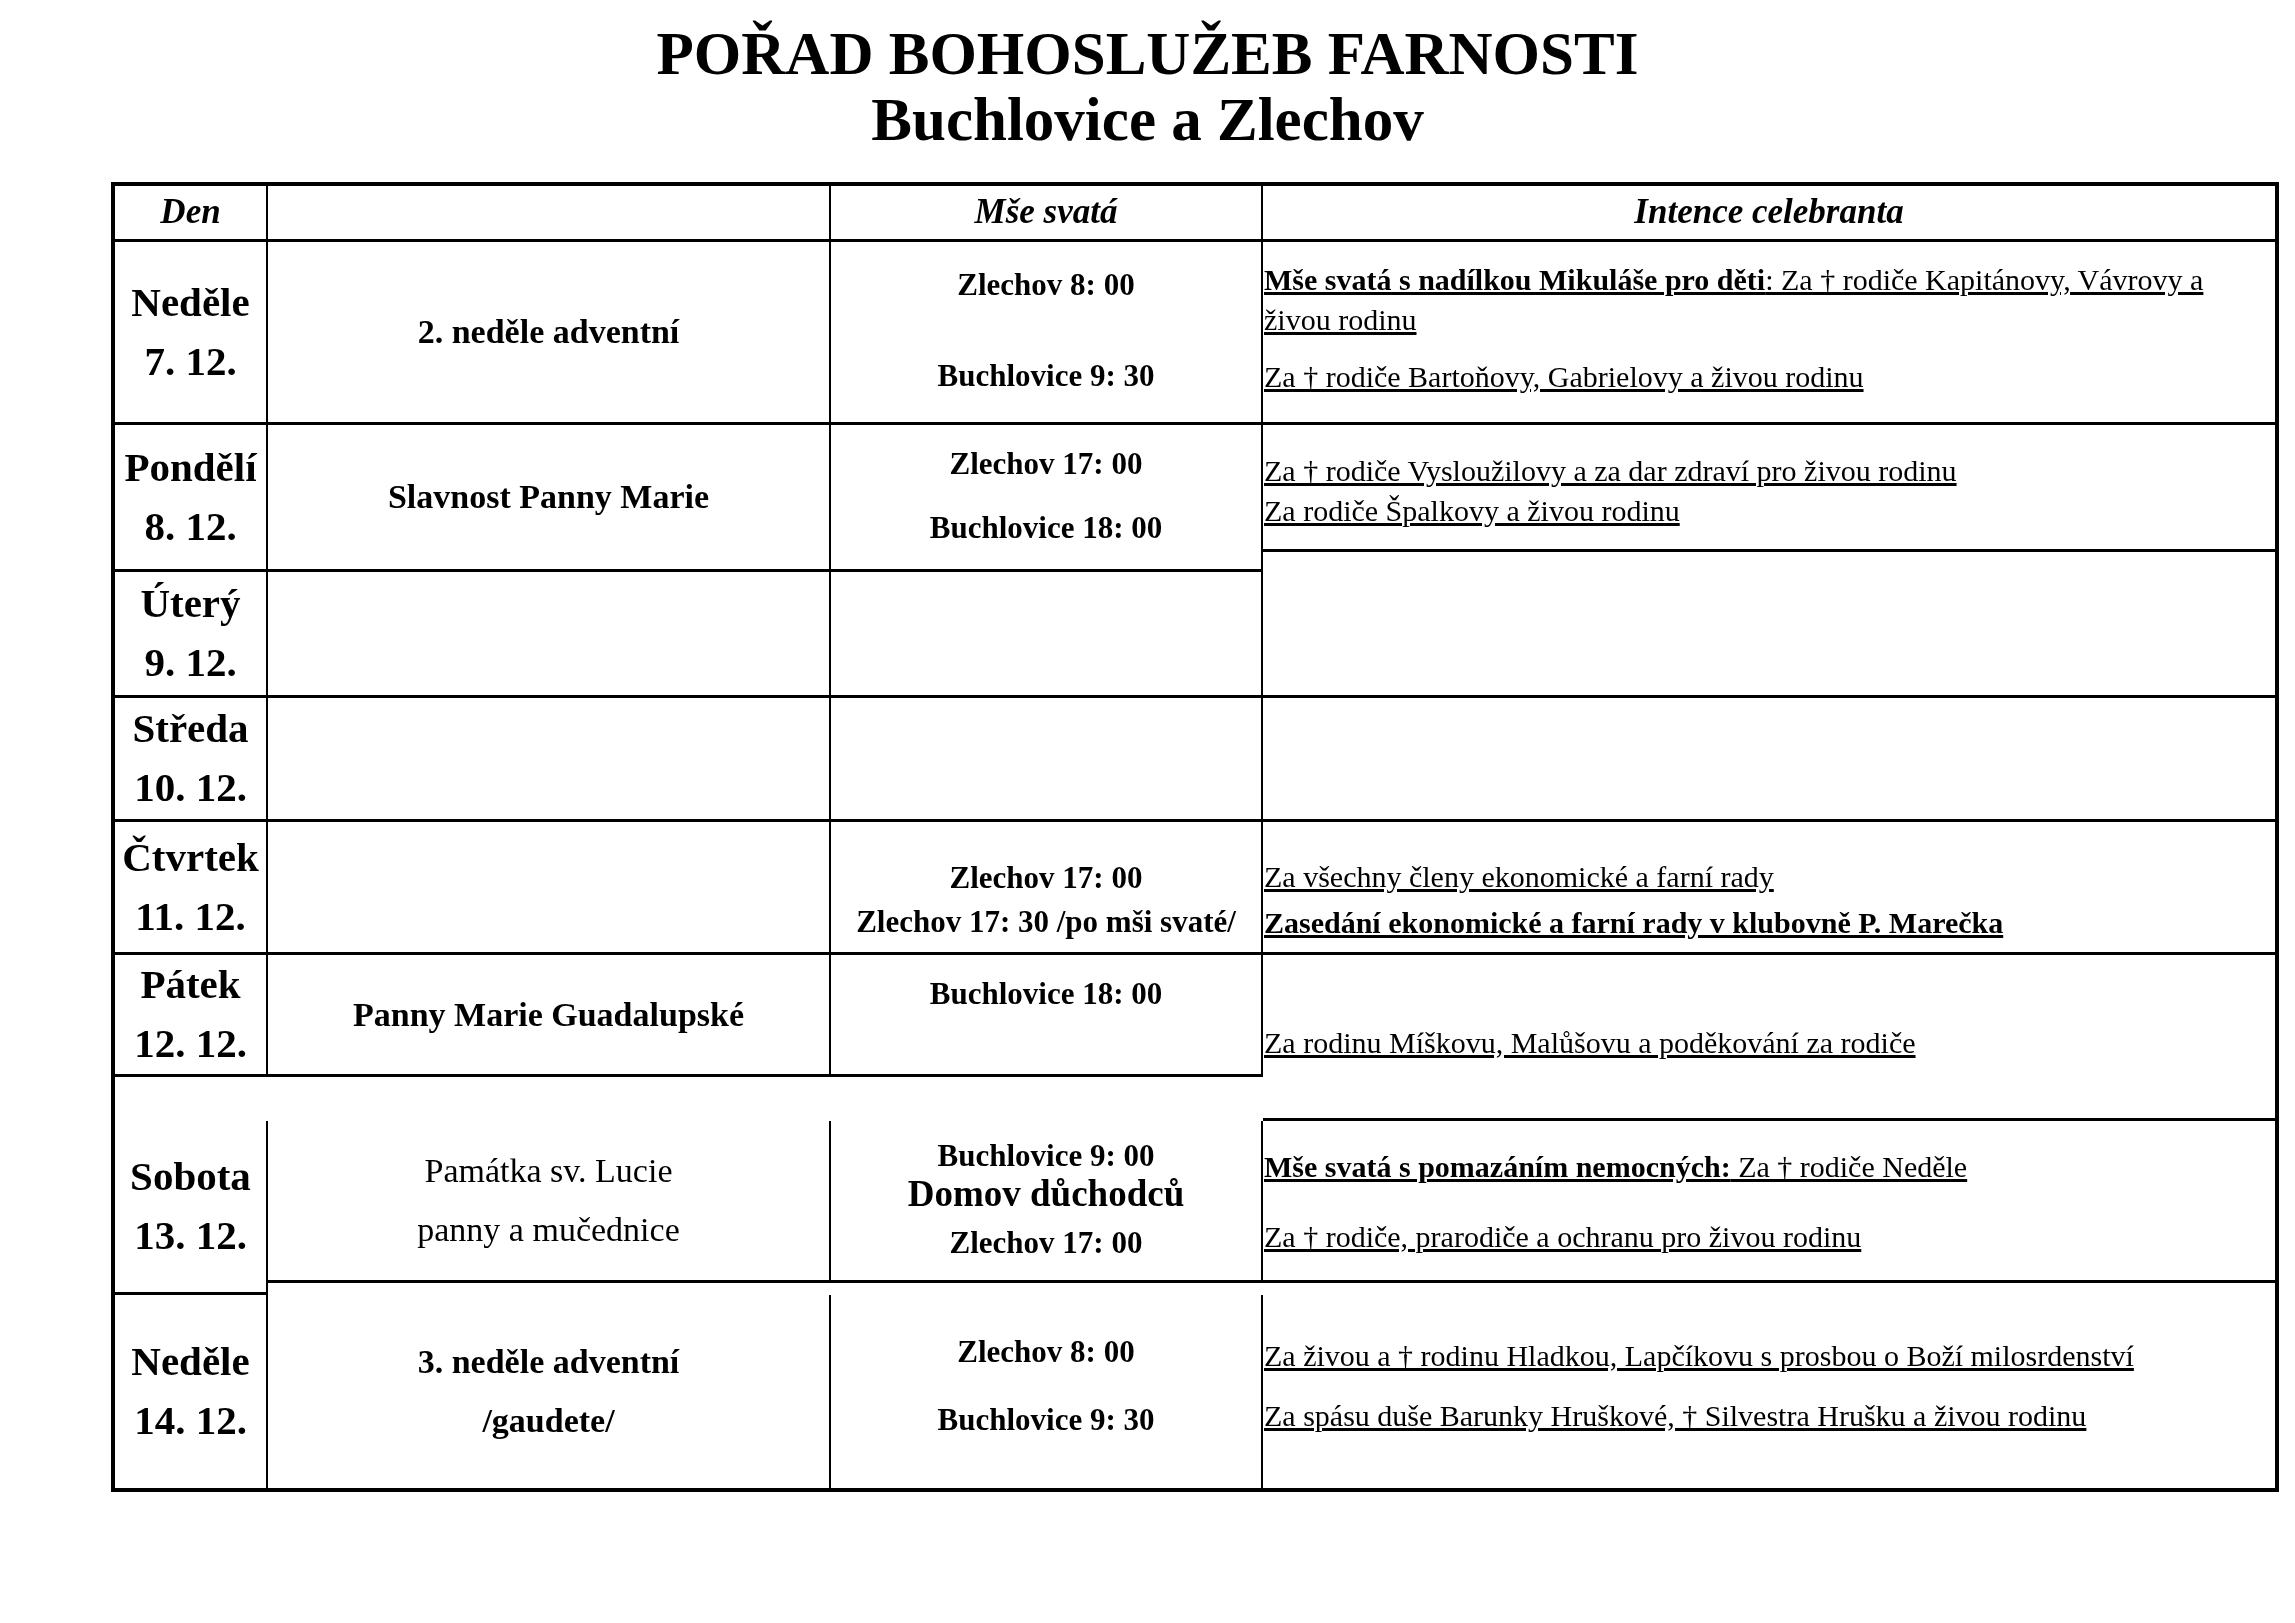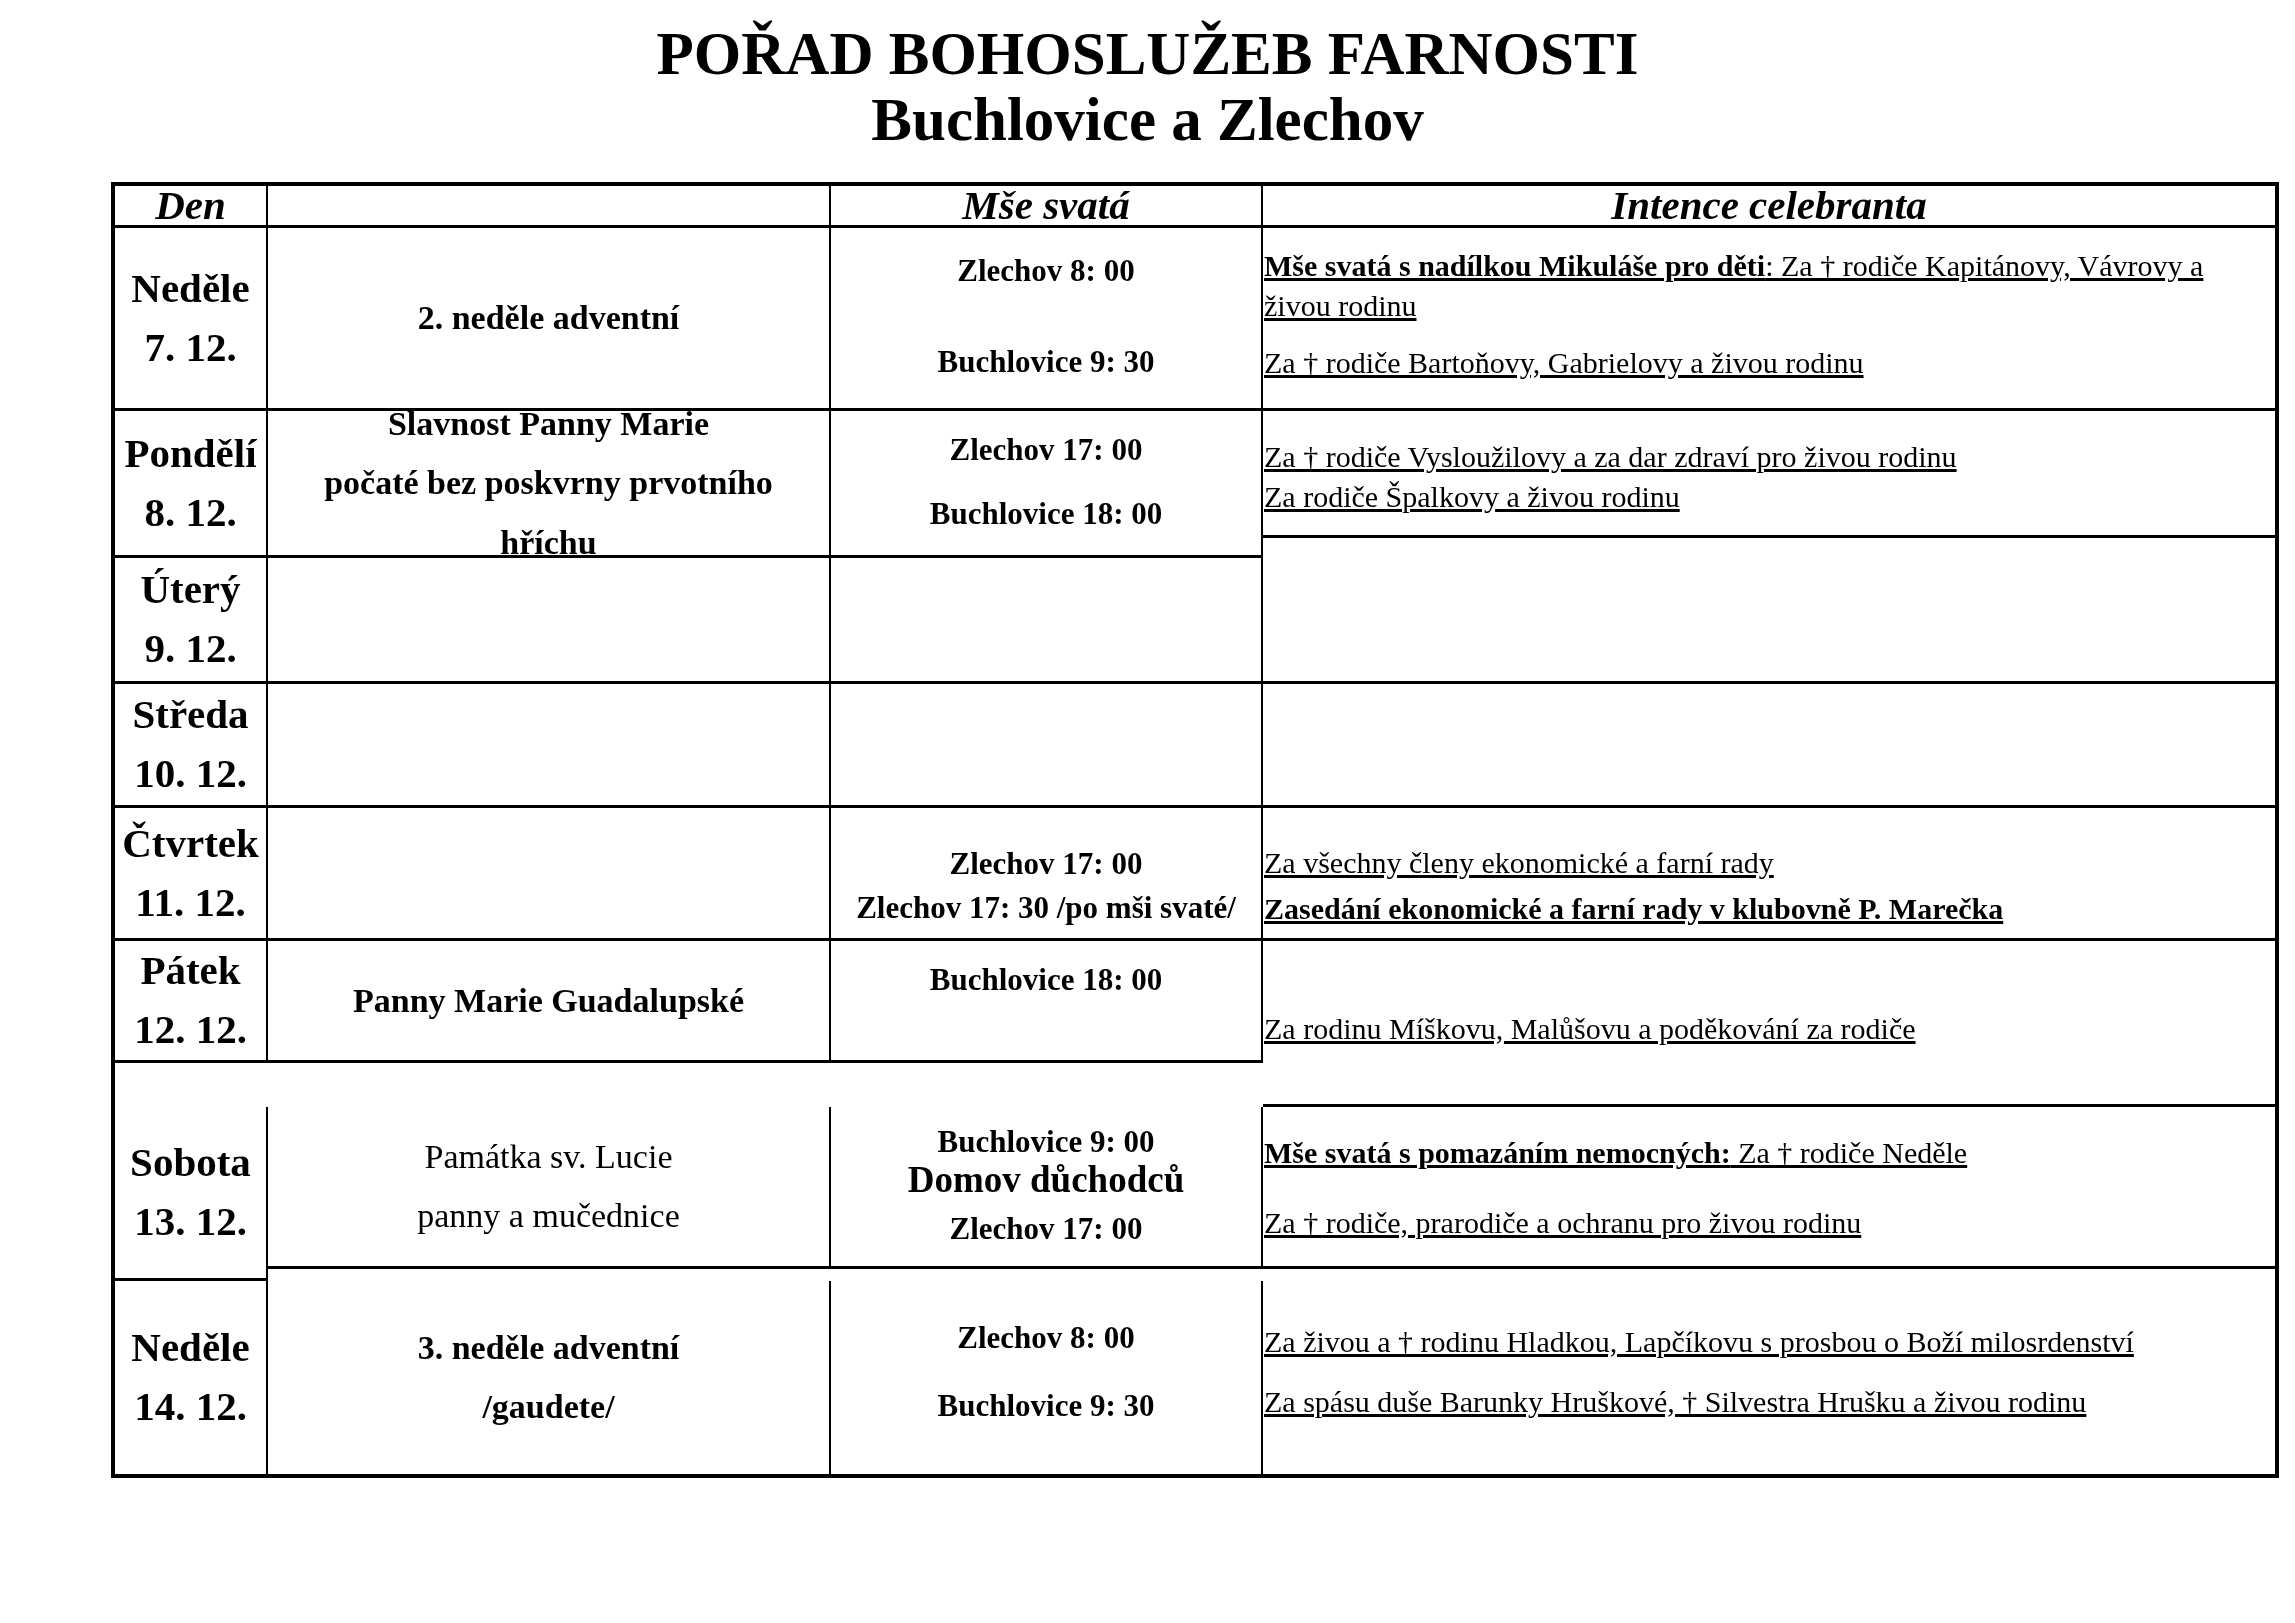--- a/index.html
+++ b/index.html
@@ -27,22 +27,22 @@
     box-sizing:border-box;
     border-right:2.6px solid #000;
     border-bottom:3.9px solid #000;
     display:flex;flex-direction:column;
     align-items:center;justify-content:center;
     overflow:hidden;
   }
   .last-col{border-right:none;}
   .last-row{border-bottom:none;}
   .head{
-    height:42px;
-    font-style:italic;font-weight:bold;font-size:41px;
+    height:56px;
+    font-style:italic;font-weight:bold;font-size:35px;
   }
   .day-cell{
     font-weight:bold;font-size:41px;line-height:1.45;text-align:center;
   }
   .feast-cell{
     font-size:34px;line-height:1.75;text-align:center;padding:0 3.9px;
   }
   .feast-cell.bold{font-weight:bold;}
   .mass-cell{font-weight:bold;font-size:31px;line-height:1.25;}
   .mass-entry{display:flex;flex-direction:column;align-items:center;}
@@ -88,21 +88,20 @@
       <div class="cell intence-cell last-col" style="height: 183px; justify-content: space-between; padding-top: 18.3px; padding-bottom: 25px;">
         <div class="intention"><span class="b">Mše svatá s nadílkou Mikuláše pro děti</span><span>: Za † rodiče Kapitánovy, Vávrovy a živou rodinu</span></div>
         <div class="intention"><span>Za † rodiče Bartoňovy, Gabrielovy a živou rodinu</span></div>
       </div>
       <div class="cell day-cell" style="height: 147px;">
         <div>Pondělí</div>
         <div>8. 12.</div>
       </div>
       <div class="cell feast-cell bold" style="height: 147px;">
         <div>Slavnost Panny Marie</div>
-        <div>počaté bez poskvrny prvotního hříchu</div>
       </div>
       <div class="cell mass-cell" style="height: 147px; justify-content: space-between; padding-top: 19.6px; padding-bottom: 21px;">
         <div class="mass-entry">
           <div class="mass-time">Zlechov 17: 00</div>
         </div>
         <div class="mass-entry">
           <div class="mass-time">Buchlovice 18: 00</div>
         </div>
       </div>
       <div class="cell intence-cell last-col" style="height: 127px; justify-content: space-between; padding-top: 26px; padding-bottom: 27.5px;">

